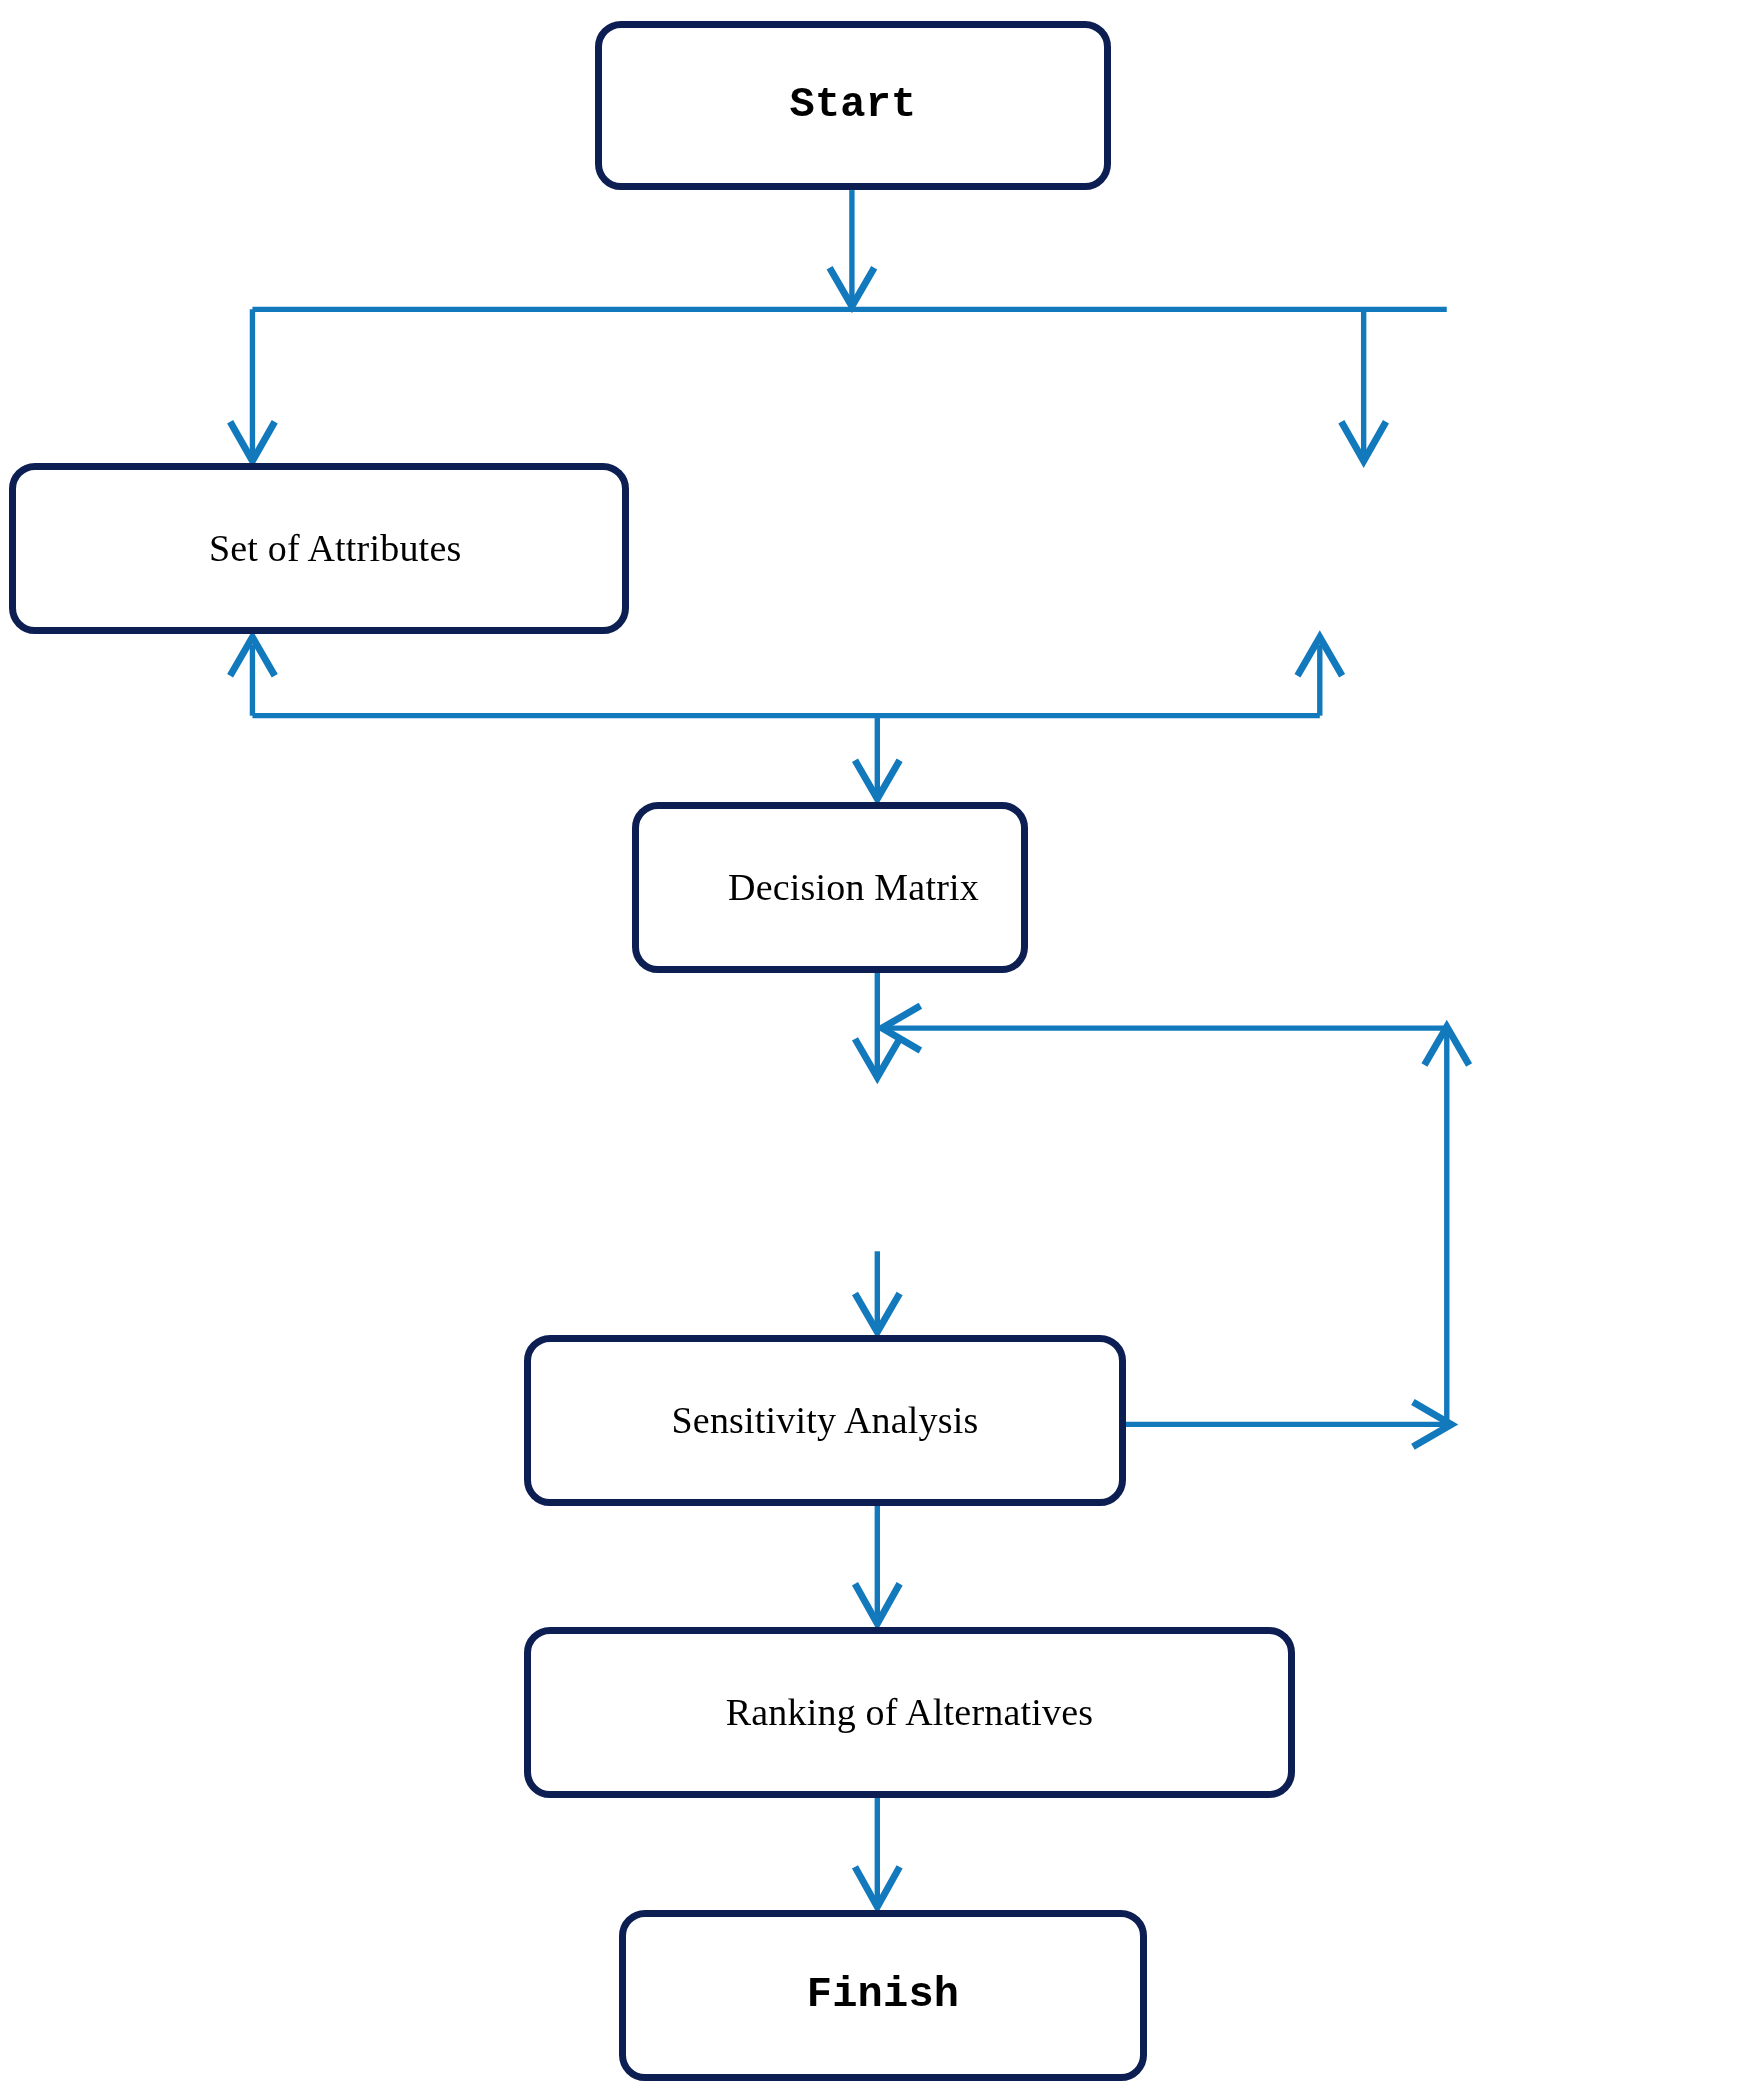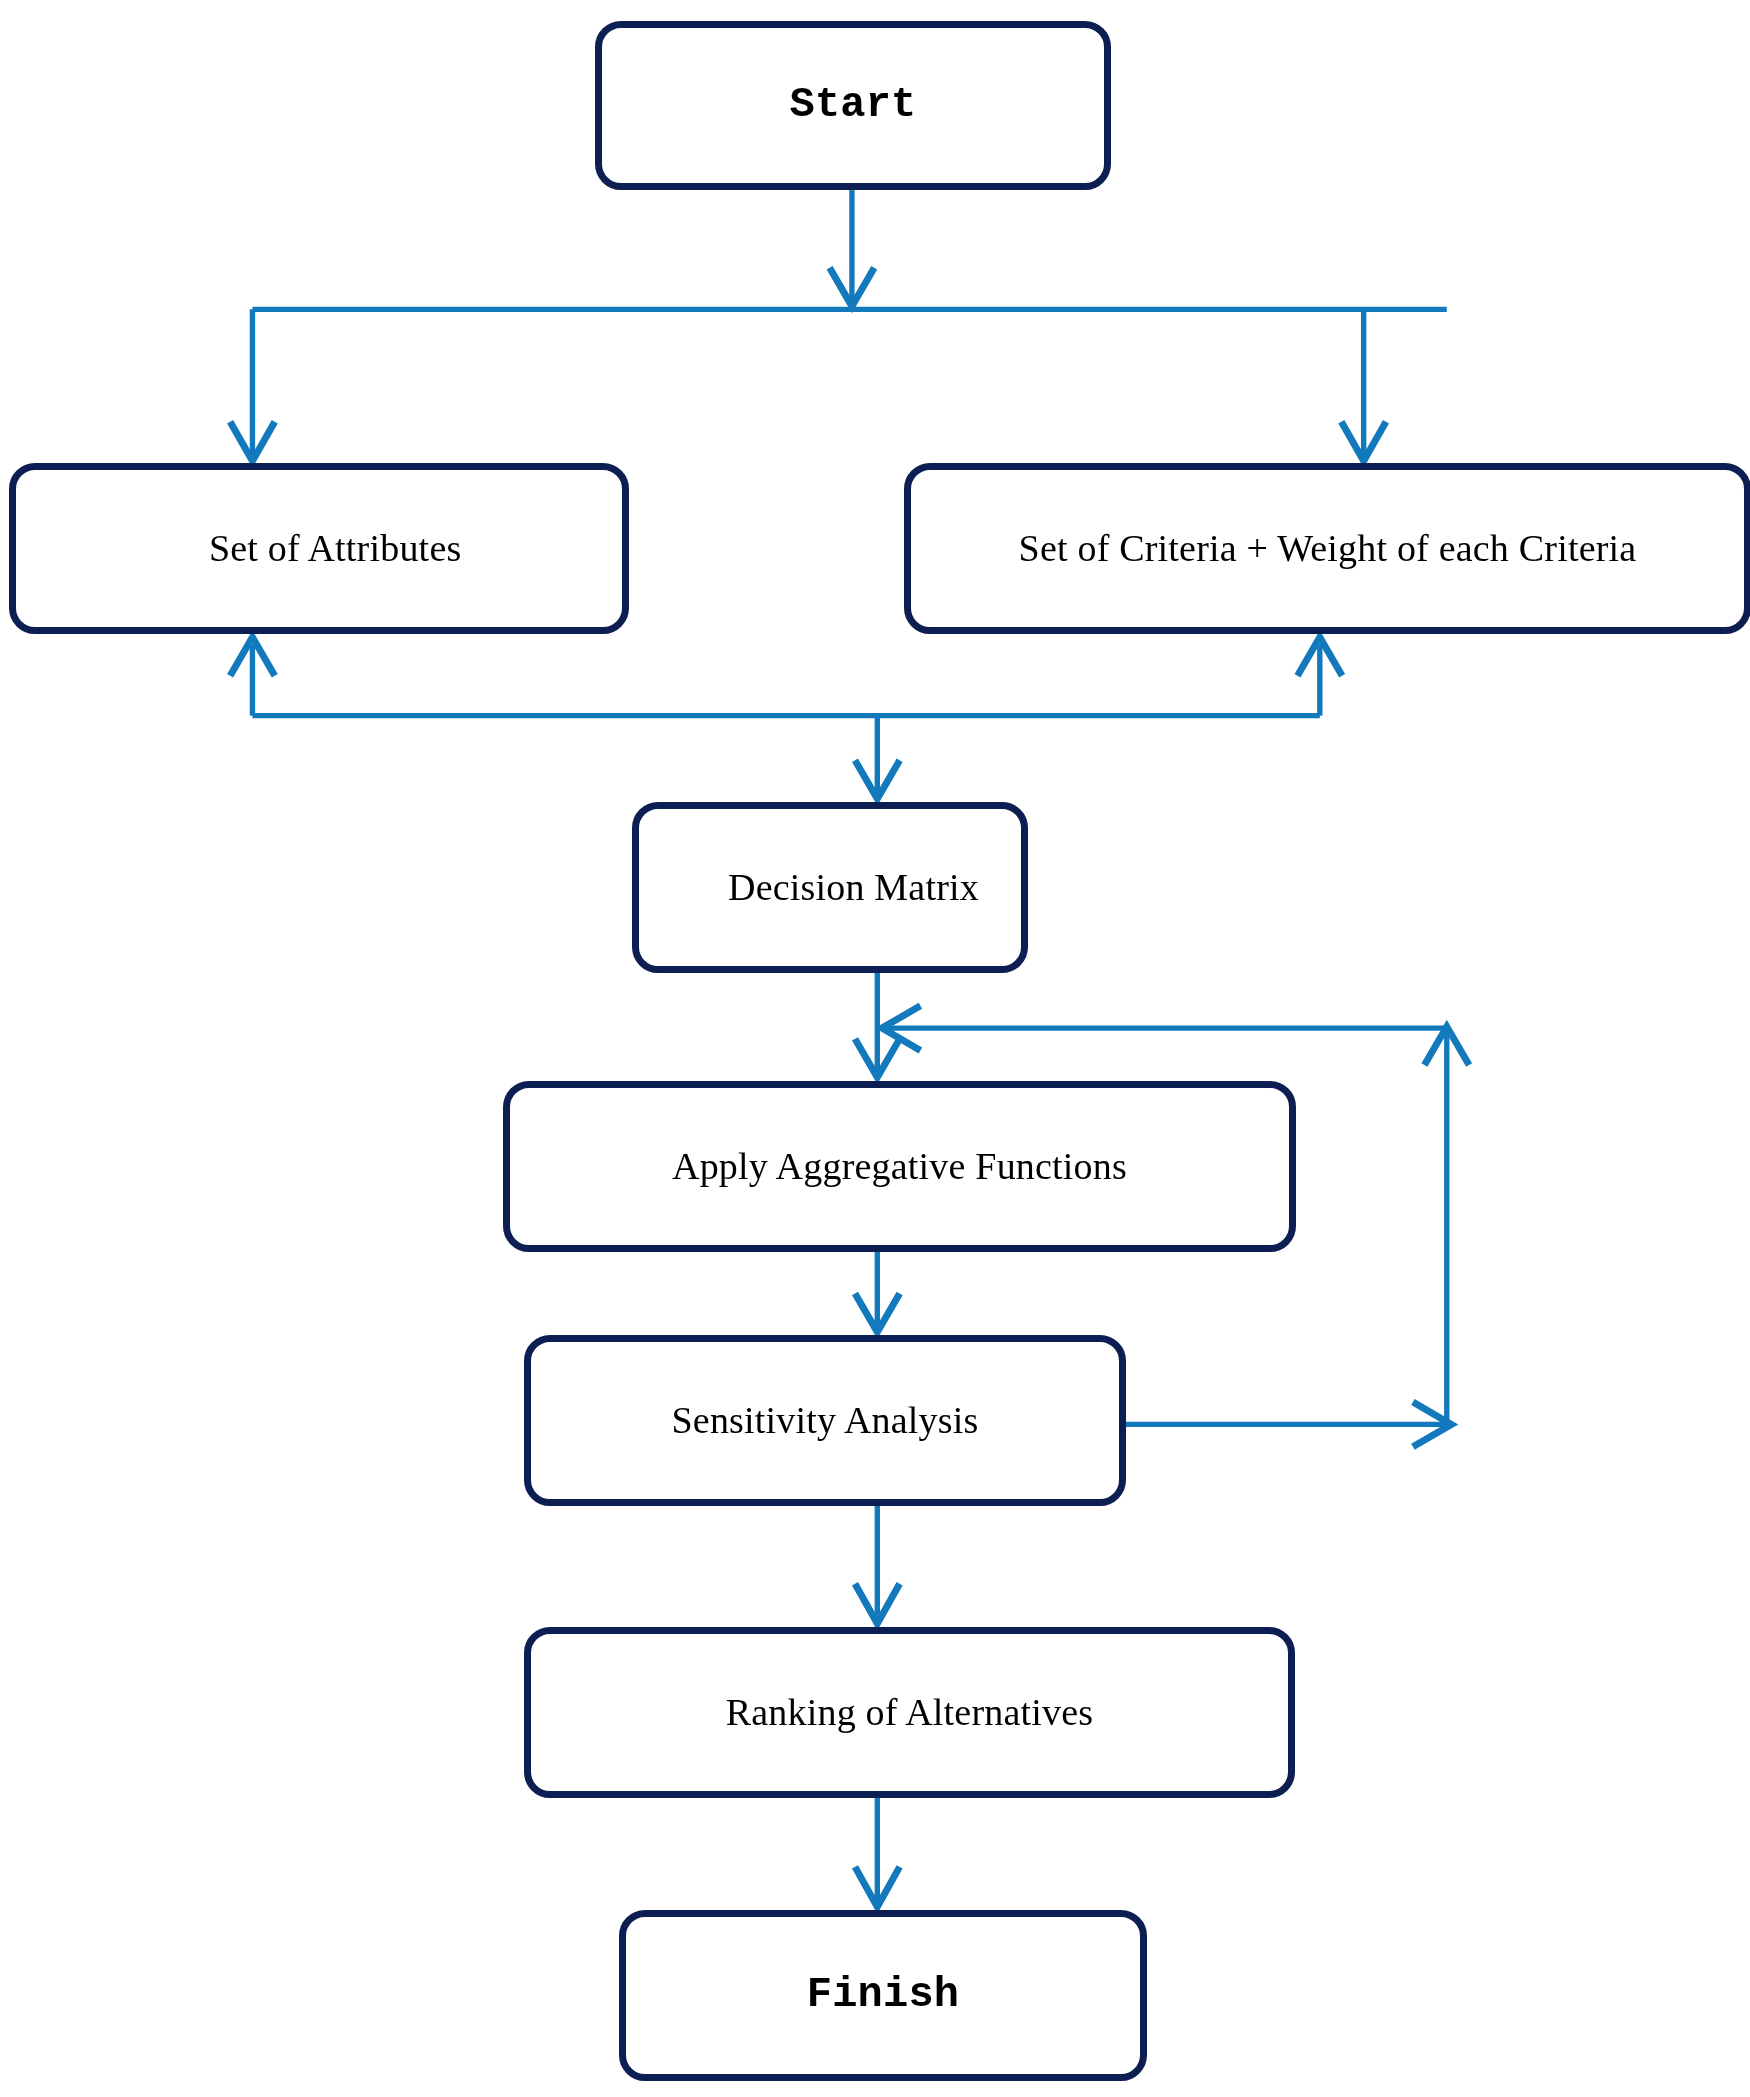--- a/index.html
+++ b/index.html
@@ -145,31 +145,25 @@
   </svg>
 
   <div class="node-box" style="left:595px; top:21px; width:516px; height:169px;">
     <span class="node-label bold">Start</span>
   </div>
 
   <div class="node-box" style="left:9.2px; top:463px; width:620px; height:171px;padding-left:32px;">
     <span class="node-label">Set of Attributes</span>
   </div>
 
-  <div class="node-box" style="left:904px; top:463px; width:847px; height:171px;">
-    <span class="node-label" style="max-width:639px;">Set of Criteria + Weight of each Criteria</span>
-  </div>
 
   <div class="node-box" style="left:632px; top:802px; width:396px; height:171px;padding-left:47px;">
     <span class="node-label">Decision Matrix</span>
   </div>
 
-  <div class="node-box" style="left:503px; top:1081px; width:793px; height:171px;">
-    <span class="node-label">Apply Aggregative Functions</span>
-  </div>
 
   <div class="node-box" style="left:524px; top:1335px; width:602px; height:171px;">
     <span class="node-label">Sensitivity Analysis</span>
   </div>
 
   <div class="node-box" style="left:524px; top:1627px; width:771px; height:171px;">
     <span class="node-label">Ranking of Alternatives</span>
   </div>
 
   <div class="node-box" style="left:619px; top:1910px; width:528px; height:171px;">

